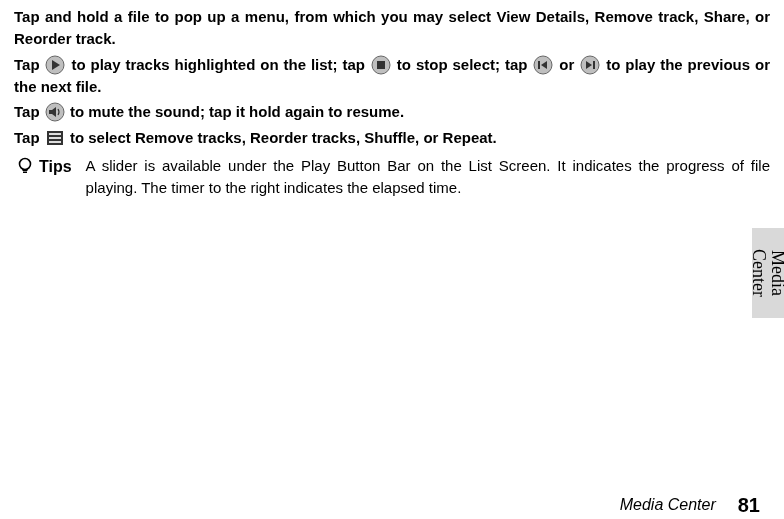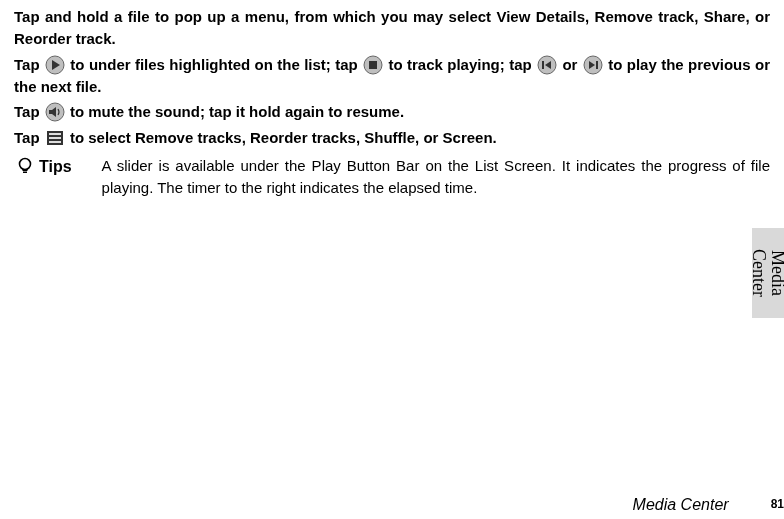--- a/index.html
+++ b/index.html
@@ -26,21 +26,20 @@
     height: 20px;
     margin: 0 1px;
     position: relative;
     top: -1px;
   }
   .icon svg { width: 20px; height: 20px; display: block; }
   .tips-row {
     display: flex;
     align-items: flex-start;
     margin-top: 6px;
-    gap: 16px;
   }
   .tips-label {
     display: flex;
     align-items: center;
     font-weight: bold;
     font-size: 16px;
     margin-right: 14px;
     white-space: nowrap;
   }
   .tips-label .bulb { margin-right: 4px; }
@@ -75,25 +74,25 @@
   }
   .footer-section {
     font-style: italic;
     font-size: 16px;
     display: flex;
     align-items: center;
     padding-right: 22px;
   }
   .footer-page {
     font-weight: bold;
-    font-size: 12px;
+    font-size: 20px;
     font-style: normal;
     display: flex;
     align-items: center;
-    margin-left: 20px;
+    padding-right: 24px;
   }
   .footer-lang {
     background: #000;
     color: #fff;
     font-size: 16px;
     display: flex;
     align-items: center;
     padding: 0 14px;
     font-style: normal;
   }
@@ -106,28 +105,28 @@
 </p>
 
 <p class="paragraph">
   <span>Tap</span>
   <span class="icon">
     <svg viewBox="0 0 20 20">
         <circle cx="10" cy="10" r="9" fill="#bfbfbf" stroke="#666" stroke-width="1"></circle>
         <polygon points="7,5 15,10 7,15" fill="#333"></polygon>
       </svg>
   </span>
-  <span>to under files highlighted on the list; tap</span>
+  <span>to play tracks highlighted on the list; tap</span>
   <span class="icon">
     <svg viewBox="0 0 20 20">
         <circle cx="10" cy="10" r="9" fill="#bfbfbf" stroke="#666" stroke-width="1"></circle>
         <rect x="6" y="6" width="8" height="8" fill="#333"></rect>
       </svg>
   </span>
-  <span>to track playing; tap</span>
+  <span>to stop select; tap</span>
   <span class="icon">
     <svg viewBox="0 0 20 20">
         <circle cx="10" cy="10" r="9" fill="#bfbfbf" stroke="#666" stroke-width="1"></circle>
         <rect x="5" y="6" width="2" height="8" fill="#333"></rect>
         <polygon points="14,6 8,10 14,14" fill="#333"></polygon>
       </svg>
   </span>
   <span>or</span>
   <span class="icon">
     <svg viewBox="0 0 20 20">
@@ -154,21 +153,21 @@
 <p class="paragraph">
   <span>Tap</span>
   <span class="icon">
     <svg viewBox="0 0 20 20">
         <rect x="2" y="3" width="16" height="14" fill="#333"></rect>
         <rect x="4" y="5" width="12" height="2" fill="#ddd"></rect>
         <rect x="4" y="9" width="12" height="2" fill="#ddd"></rect>
         <rect x="4" y="13" width="12" height="2" fill="#ddd"></rect>
       </svg>
   </span>
-  <span>to select Remove tracks, Reorder tracks, Shuffle, or Screen.</span>
+  <span>to select Remove tracks, Reorder tracks, Shuffle, or Repeat.</span>
 </p>
 
 <div class="tips-row">
   <div class="tips-label">
     <span class="icon bulb">
       <svg viewBox="0 0 20 20">
           <circle cx="10" cy="8" r="5.5" fill="none" stroke="#000" stroke-width="1.6"></circle>
           <rect x="7.5" y="13" width="5" height="2" fill="#000"></rect>
           <rect x="8" y="15.5" width="4" height="1.5" fill="#000"></rect>
         </svg>

